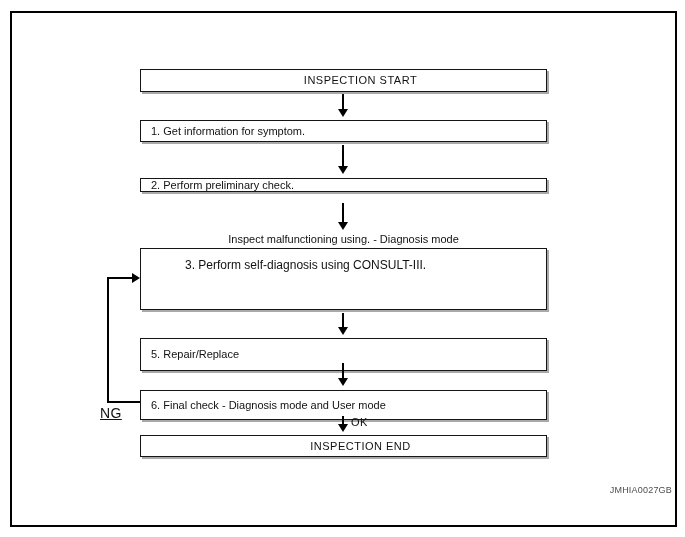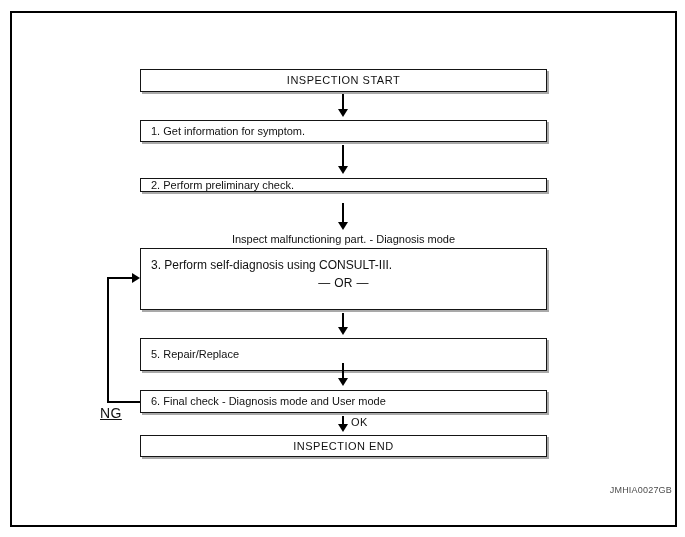--- a/index.html
+++ b/index.html
@@ -11,32 +11,33 @@
   .frame{
     position:absolute;left:10px;top:11px;width:667px;height:516px;
     border:2px solid #000;box-sizing:border-box;background:transparent;
   }
   .node{
     position:absolute;left:140px;width:407px;box-sizing:border-box;
     border:1.5px solid #151515;background:#fff;
     box-shadow:2px 2px 0 #a9a9a9;
     font-size:11px;line-height:1;display:flex;align-items:center;
     white-space:nowrap;
+    padding-left:34px;
   }
   .node.center{justify-content:center;letter-spacing:0.5px;}
   .node.left{padding-left:10px;}
   .n-start{top:69px;height:23px;}
   .n-step1{top:120px;height:22px;}
   .n-step2{top:178px;height:14px;}
   .n-step34{top:248px;height:62px;display:block;padding-top:7px;}
   .n-step34 .row{height:18px;display:flex;align-items:center;font-size:12px;white-space:nowrap;}
   .n-step34 .row.left{padding-left:10px;}
   .n-step34 .row.center{justify-content:center;letter-spacing:0.3px;}
   .n-step5{top:338px;height:33px;}
-  .n-step6{top:390px;height:23px;}
+  .n-step6{top:390px;height:30px;}
   .n-end{top:435px;height:22px;}
   .flow-label{
     position:absolute;left:140px;top:233px;width:407px;text-align:center;
     font-size:11px;line-height:13px;white-space:nowrap;
   }
   .varrow{
     position:absolute;left:338px;width:10px;
     display:flex;flex-direction:column;align-items:center;
   }
   .varrow .shaft{flex:1;width:2px;background:#000;}
@@ -92,25 +93,24 @@
 
   <div class="node left n-step2">
     <span>2. Perform preliminary check.</span>
   </div>
 
   <div class="varrow a3">
     <div class="shaft"></div>
     <div class="head"></div>
   </div>
 
-  <div class="flow-label">Inspect malfunctioning part. - Diagnosis mode</div>
+  <div class="flow-label">Inspect malfunctioning using. - Diagnosis mode</div>
 
   <div class="node n-step34">
     <div class="row left">3. Perform self-diagnosis using CONSULT-III.</div>
-    <div class="row center">— OR —</div>
   </div>
 
   <div class="varrow a4">
     <div class="shaft"></div>
     <div class="head"></div>
   </div>
 
   <div class="node left n-step5">
     <span>5. Repair/Replace</span>
   </div>

